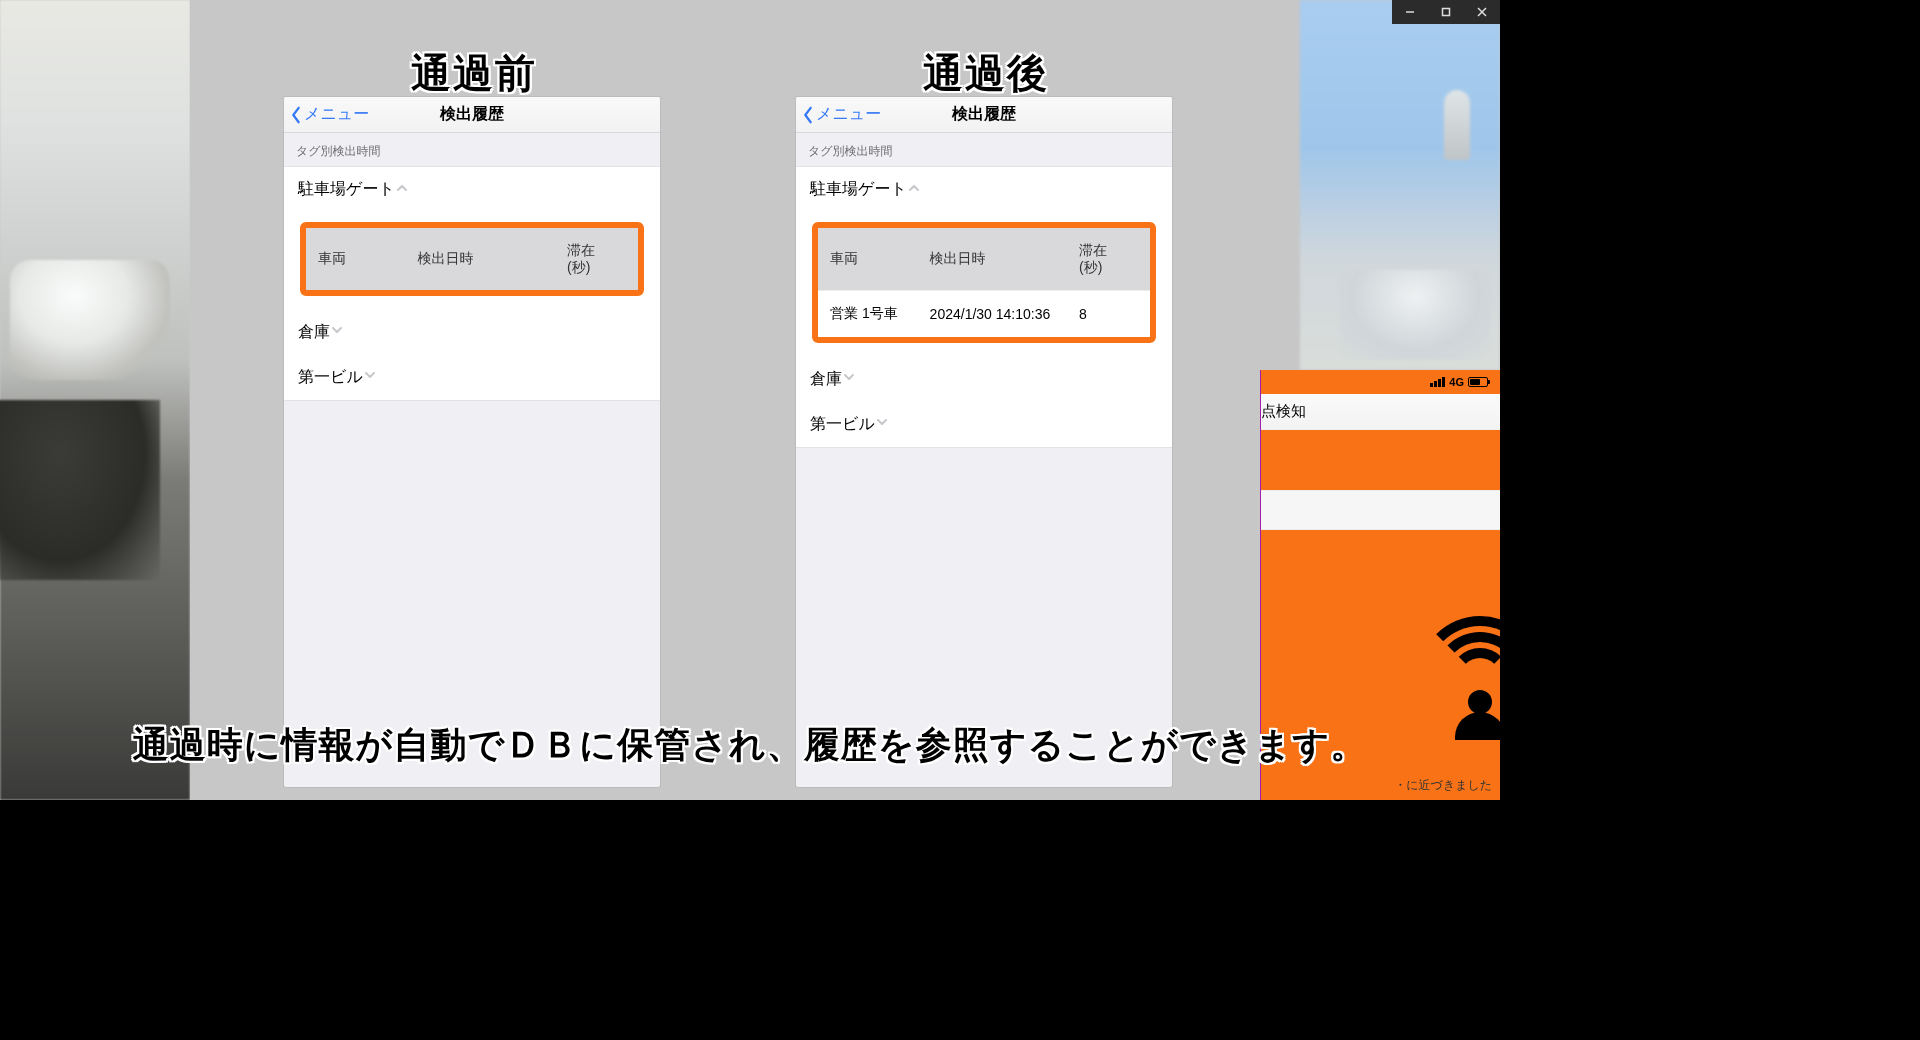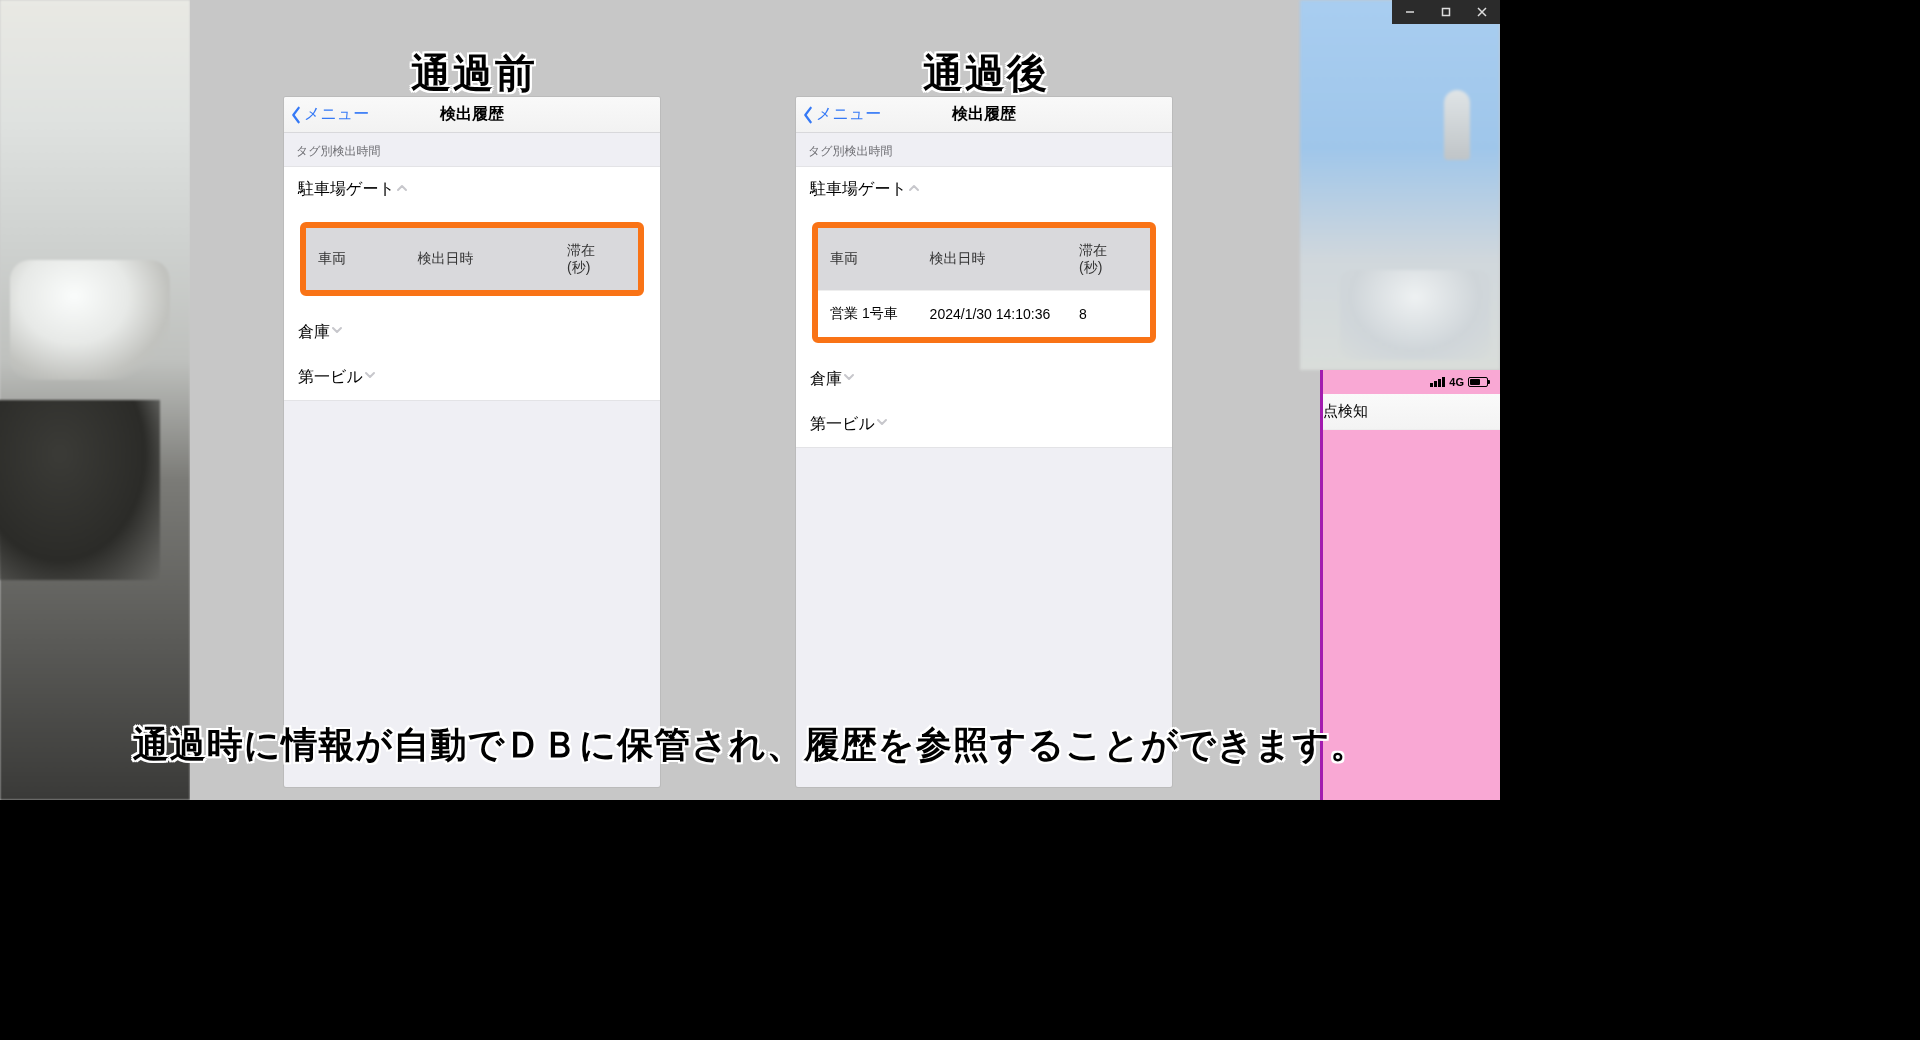--- a/index.html
+++ b/index.html
@@ -87,24 +87,24 @@
       width: 150px; height: 90px;
       background: radial-gradient(ellipse at 50% 30%, #eef1f2 0%, #cfd5d9 60%, rgba(0,0,0,0) 100%);
       border-radius: 12px;
     }
 
     
     .right-phone {
       position: absolute;
       right: 0;
       top: 370px;
-      width: 180px;
+      width: 240px;
       bottom: 0;
-      background: #f9a8d4;
-      border-left: 3px solid #a21caf;
+      background: #f97316;
+      border-left: 1px solid #a21caf;
     }
     .right-phone .statusbar {
       height: 24px;
       display: flex;
       justify-content: flex-end;
       align-items: center;
       padding-right: 12px;
       gap: 4px;
       font-size: 11px;
       font-weight: 600;
@@ -460,15 +460,28 @@
     <span>4G</span>
     <span class="battery-icon">
         <span class="shell">
           <span class="fill"></span>
         </span>
       </span>
   </div>
   <div class="nav">
     <span>点検知</span>
   </div>
+  <div class="body">
+    <div class="blank-strip"></div>
+    <div class="beacon-icon">
+      <div class="arc a3"></div>
+      <div class="arc a2"></div>
+      <div class="arc a1"></div>
+      <div class="person">
+          <div class="head"></div>
+          <div class="body"></div>
+        </div>
+    </div>
+    <div class="toast">・に近づきました</div>
+  </div>
 </div>
 
 <div class="caption">通過時に情報が自動でＤＢに保管され、履歴を参照することができます。</div>
 
 </body></html>

